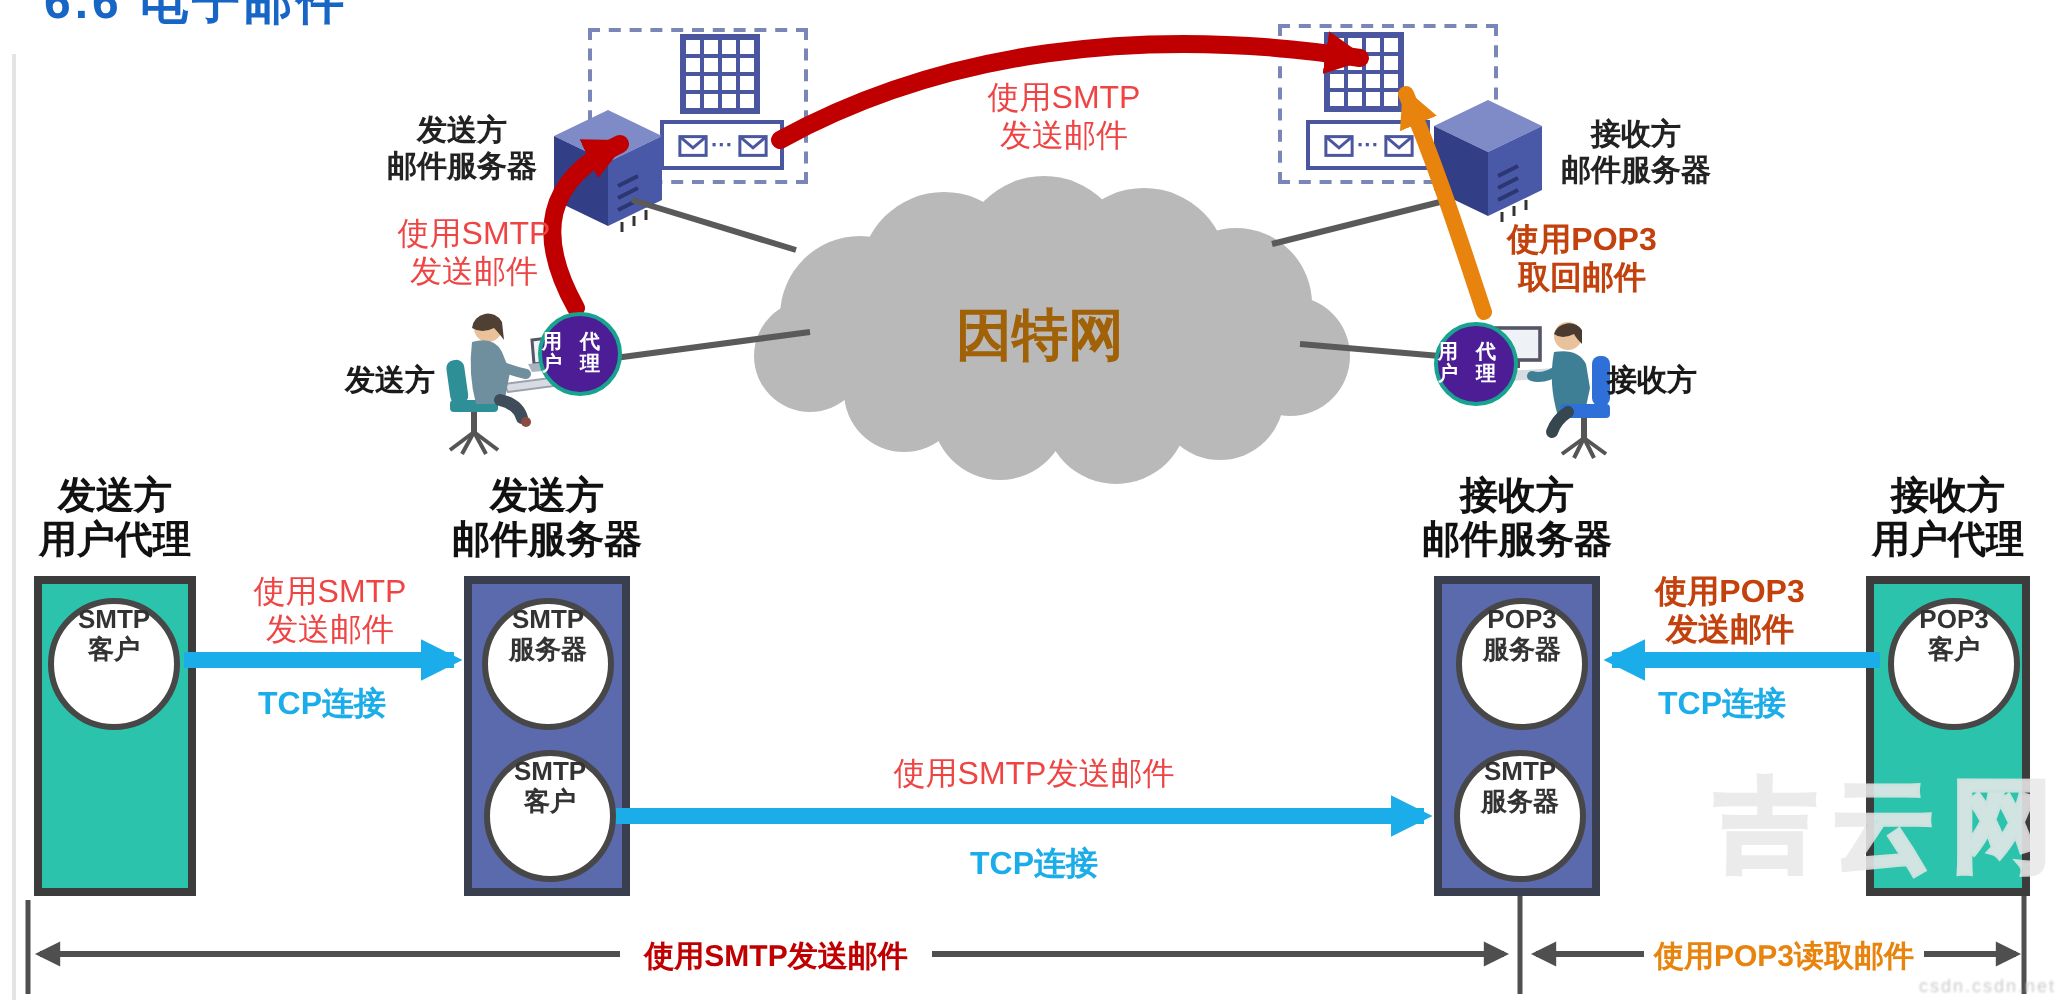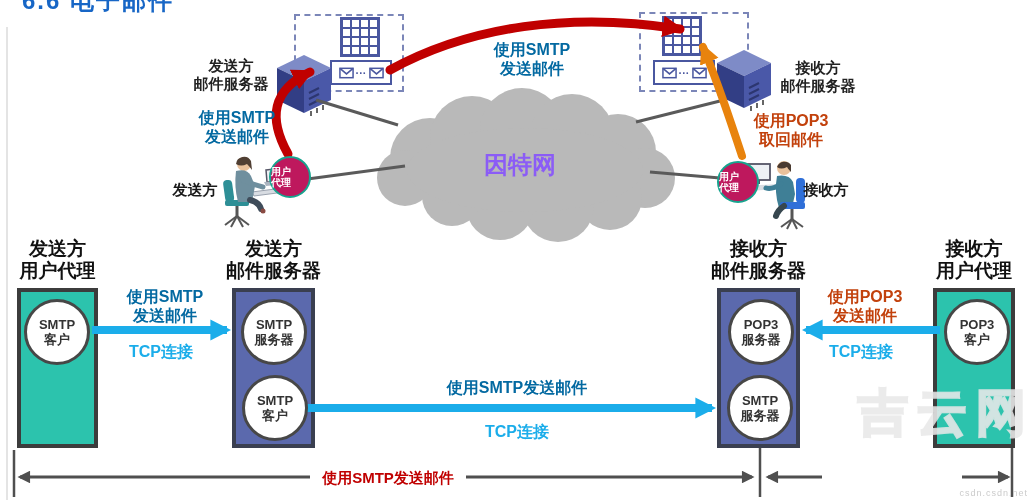--- a/index.html
+++ b/index.html
@@ -20,49 +20,49 @@
   .grid-l{left:340px;top:17px;}
   .grid-r{left:662px;top:16px;}
   .envrow{height:21px;width:58px;border:2px solid #4a57a0;background:#fff;display:flex;
           align-items:center;justify-content:center;gap:2px;}
   .env-l{left:330px;top:60px;}
   .env-r{left:653px;top:60px;}
   .envrow .dots{color:#4a57a0;font-weight:800;font-size:11px;line-height:10px;}
   .srvlabel{width:104px;font-size:15px;font-weight:700;line-height:18px;color:#222;}
   .lbl-srv-l{left:179px;top:57px;}
   .lbl-srv-r{left:766px;top:59px;}
-  .redlbl{color:#0369a1;font-weight:700;font-size:16px;line-height:19px;}
+  .redlbl{color:#ef4444;font-weight:400;font-size:16px;line-height:19px;}
   .orglbl{color:#c2410c;font-weight:800;font-size:16px;line-height:19px;}
   .lbl-smtp-left{left:189px;top:108px;width:96px;}
   .lbl-smtp-top{left:484px;top:40px;width:96px;}
   .lbl-pop3-top{left:743px;top:111px;width:96px;}
   .persona{font-size:15px;font-weight:700;}
   .lbl-sender{left:165px;top:181px;width:60px;}
   .lbl-receiver{left:796px;top:181px;width:60px;}
-  .lbl-internet{left:470px;top:149px;width:100px;font-size:24px;font-weight:800;color:#8b5cf6;}
-  .uacircle{width:38px;height:38px;border-radius:50%;background:#be185d;border:2px solid #17a38e;
-            color:#fff;font-size:10px;font-weight:800;line-height:11px;display:flex;flex-direction:column;
-            align-items:flex-start;justify-content:center;z-index:4;}
+  .lbl-internet{left:470px;top:149px;width:100px;font-size:28px;font-weight:800;color:#a16207;}
+  .uacircle{width:38px;height:38px;border-radius:50%;background:#4c1d95;border:2px solid #17a38e;
+            color:#fff;font-size:10px;font-weight:800;line-height:11px;display:flex;
+            align-items:center;justify-content:center;z-index:4;}
   .ua-l{left:269px;top:156px;}
   .ua-r{left:717px;top:161px;}
   
   .colhead{font-size:19px;font-weight:800;line-height:22px;color:#111;}
   .h1{left:10px;top:238px;width:95px;}
   .h2{left:225px;top:238px;width:97px;}
   .h3{left:710px;top:238px;width:97px;}
   .h4{left:928px;top:238px;width:92px;}
   .protobox{height:152px;border:4px solid #3c3c3c;}
   .teal{background:#2cc3ad;}
   .indigo{background:#5b69ad;border-color:#3a3f50;}
   .b1{left:17px;top:288px;width:73px;}
   .b2{left:232px;top:288px;width:75px;}
   .b3{left:717px;top:288px;width:75px;}
   .b4{left:933px;top:288px;width:74px;}
   .pcircle{width:60px;height:60px;border-radius:50%;background:#fff;border:3px solid #474747;
-           display:flex;flex-direction:column;align-items:center;justify-content:center;
+           display:flex;flex-direction:column;align-items:center;justify-content:flex-start;
            font-size:13px;font-weight:700;line-height:15px;color:#333;z-index:4;}
   .c1 {left:24px;top:299px;}
   .c2a{left:241px;top:299px;}
   .c2b{left:242px;top:375px;}
   .c3a{left:728px;top:299px;}
   .c3b{left:727px;top:375px;}
   .c4 {left:944px;top:299px;}
   .cyanlbl{color:#1badea;font-weight:800;font-size:16px;}
   .lbl-red1{left:117px;top:287px;width:96px;}
   .lbl-tcp1{left:121px;top:342px;width:80px;}
@@ -371,17 +371,18 @@
   <div class="abs ctr cyanlbl lbl-tcp1 zt">TCP连接</div>
   <div class="abs ctr orglbl two-line lbl-org2 zt">
     <span>使用POP3</span>
       <span>发送邮件</span>
   </div>
   <div class="abs ctr cyanlbl lbl-tcp2 zt">TCP连接</div>
   <div class="abs ctr redlbl lbl-red3 zt">使用SMTP发送邮件</div>
   <div class="abs ctr cyanlbl lbl-tcp3 zt">TCP连接</div>
 
   <div class="abs ctr spanlbl lbl-span-smtp zt">使用SMTP发送邮件</div>
+  <div class="abs ctr spanlbl lbl-span-pop3 zt">使用POP3读取邮件</div>
 
   <div class="abs wm-site">吉云网</div>
   <div class="abs wm-corner">csdn.csdn.net</div>
 
 </div>
 
 </body></html>

